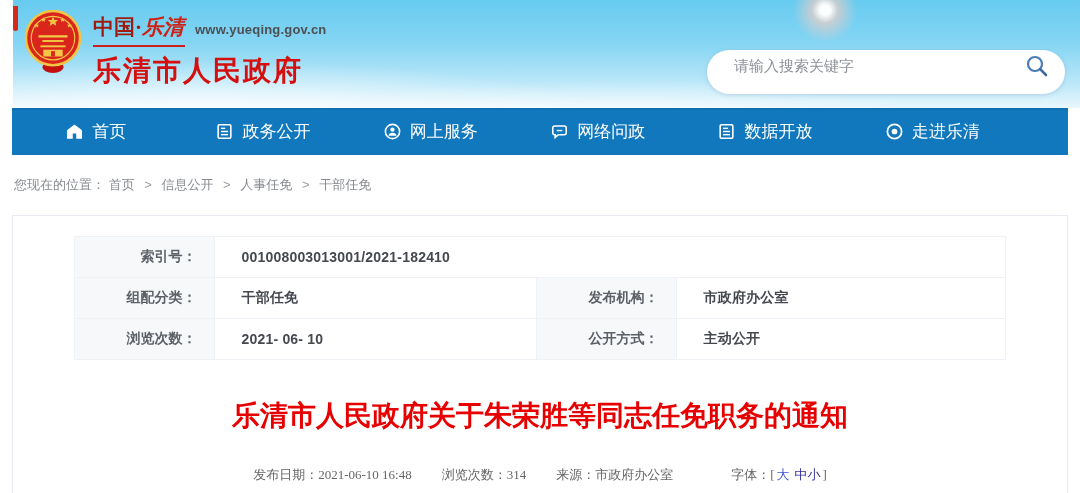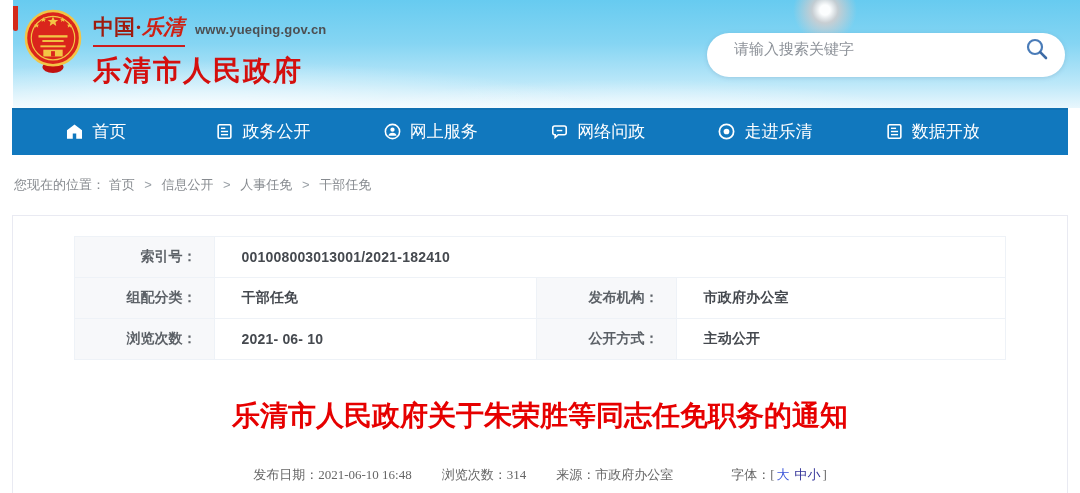--- a/index.html
+++ b/index.html
@@ -21,21 +21,21 @@
   .emblem { position:absolute; left:11px; top:6px; }
   .brand  { position:absolute; left:80px; top:13px; }
   .brand-row1 { display:flex; align-items:baseline; gap:11px; }
   .brand-cn  { font-family:"Liberation Serif",serif; font-size:21px; font-weight:bold; color:#9e1b0e; }
   .brand-city{ color:#cf2013; font-style:italic; }
   .brand-url { font-size:13px; font-weight:bold; color:#4d4f52; letter-spacing:.2px; }
   .brand-divider { width:92px; height:2px; background:#cd1d1d; margin:4px 0 5px; }
   .site-title { font-family:"Liberation Serif",serif; font-size:28px; font-weight:bold;
                 color:#d40f0d; letter-spacing:2px; }
 
-  .search { position:absolute; right:15px; top:33px; width:358px; height:44px;
+  .search { position:absolute; right:15px; top:50px; width:358px; height:44px;
             background:#fff; border-radius:22px; display:flex; align-items:center;
             padding:0 16px 13px 27px; box-shadow:0 1px 4px rgba(90,140,175,.3); }
   .search input { flex:1; border:none; outline:none; font-size:15px; color:#333;
                   background:transparent; font-family:inherit; }
   .search input::placeholder { color:#8d9299; }
   .search-btn { background:none; border:none; cursor:pointer; display:flex; align-items:center; }
 
   
   .nav { margin:0 12px; height:47px; background:#1178be; display:flex;
          padding-right:52px; box-shadow:inset 0 2px 0 rgba(8,70,110,.15); }
@@ -151,36 +151,36 @@
       <svg width="19" height="19" viewBox="0 0 24 24">
         <path d="M6 5 h12 a2.5 2.5 0 0 1 2.5 2.5 v6 a2.5 2.5 0 0 1 -2.5 2.5 h-7.5 l-4 3.5 v-3.5 h-0.5 a2.5 2.5 0 0 1 -2.5 -2.5 v-6 A2.5 2.5 0 0 1 6 5 Z" fill="none" stroke="#fff" stroke-width="2"></path>
         <line x1="8.5" y1="10.8" x2="15.5" y2="10.8" stroke="#fff" stroke-width="1.8"></line>
       </svg>
     </span>
     <span>网络问政</span>
   </a>
   <a class="nav-item">
     <span class="ico">
       <svg width="19" height="19" viewBox="0 0 24 24">
-        <circle cx="12" cy="12" r="9" fill="none" stroke="#fff" stroke-width="2.2"></circle>
-        <circle cx="12" cy="12" r="3.6" fill="#fff"></circle>
-      </svg>
-    </span>
-    <span>走进乐清</span>
-  </a>
-  <a class="nav-item">
-    <span class="ico">
-      <svg width="19" height="19" viewBox="0 0 24 24">
         <rect x="4" y="3.5" width="16" height="17" rx="1.5" fill="none" stroke="#fff" stroke-width="2"></rect>
         <line x1="7.5" y1="8" x2="14" y2="8" stroke="#fff" stroke-width="1.8"></line>
         <line x1="7.5" y1="12" x2="16.5" y2="12" stroke="#fff" stroke-width="1.8"></line>
         <line x1="7.5" y1="16" x2="16.5" y2="16" stroke="#fff" stroke-width="1.8"></line>
       </svg>
     </span>
     <span>数据开放</span>
+  </a>
+  <a class="nav-item">
+    <span class="ico">
+      <svg width="19" height="19" viewBox="0 0 24 24">
+        <circle cx="12" cy="12" r="9" fill="none" stroke="#fff" stroke-width="2.2"></circle>
+        <circle cx="12" cy="12" r="3.6" fill="#fff"></circle>
+      </svg>
+    </span>
+    <span>走进乐清</span>
   </a>
 </nav>
 
 <div class="breadcrumb">
   <span>您现在的位置：</span>
   <a>首页</a>
   <span class="sep">&gt;</span>
   <a>信息公开</a>
   <span class="sep">&gt;</span>
   <a>人事任免</a>

